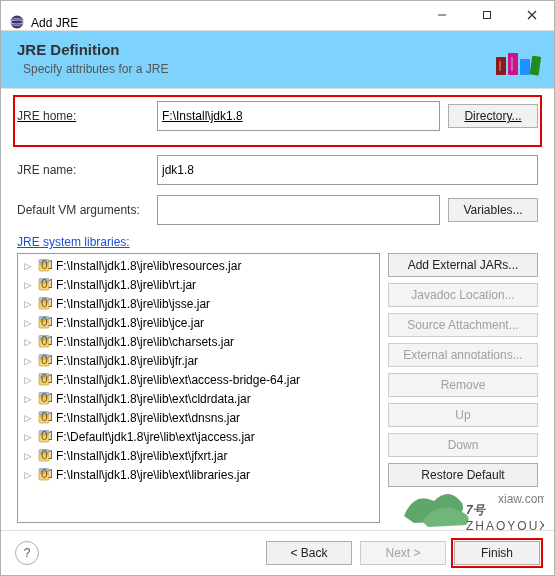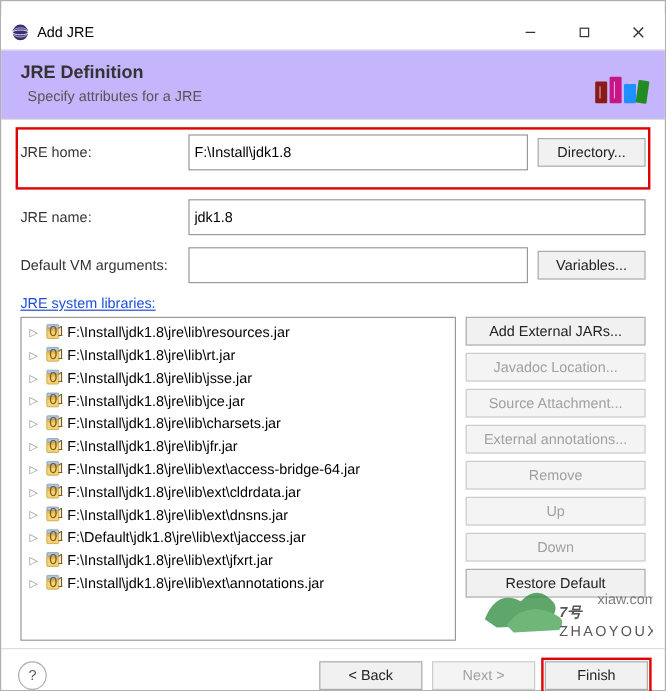--- a/index.html
+++ b/index.html
@@ -1,34 +1,34 @@
 <!DOCTYPE html>
 <html><head>
 <meta charset="utf-8">
 <style>
 *{box-sizing:border-box;margin:0;padding:0;font-family:"Segoe UI",Tahoma,sans-serif;font-size:12px;}
 body{background:#f0f0f0;}
 .window{width:555px;height:576px;background:#fff;border:1px solid #b0b0b0;display:flex;flex-direction:column;position:relative;}
-.titlebar{height:30px;background:#fff;display:flex;align-items:center;padding-left:8px;border-bottom:1px solid #e0e0e0;margin-top:11px;}
+.titlebar{height:30px;background:#fff;display:flex;align-items:flex-end;padding-left:8px;border-bottom:1px solid #e0e0e0;}
 .titlebar .icon{width:16px;height:16px;margin-right:6px;display:inline-block;}
 .titlebar .title{flex:1;}
 .winbtns{display:flex;}
 .winbtn{width:45px;height:30px;display:flex;align-items:center;justify-content:center;color:#333;}
-.header{background:#c4b5fd;padding:10px 16px 12px 16px;border-bottom:1px solid #ddd;display:flex;align-items:flex-start;position:relative;}
+.header{background:#7dd3fc;padding:10px 16px 12px 16px;border-bottom:1px solid #ddd;display:flex;align-items:flex-start;position:relative;}
 .header h2{font-size:15px;font-weight:600;color:#333;margin-bottom:4px;}
 .header .sub{font-size:12px;color:#555;margin-left:6px;text-align:center;}
 .header-icon{position:absolute;right:12px;top:6px;width:48px;height:42px;}
 .form{padding:10px 16px 6px 16px;}
 .row{display:flex;align-items:center;margin-bottom:10px;}
 .row label{width:140px;color:#333;}
 .row input{flex:1;height:22px;border:1px solid #999;padding:14px 4px;background:#fff;}
 .btn{height:24px;padding:0 10px;background:#f1f1f1;border:1px solid #adadad;color:#222;cursor:pointer;min-width:84px;}
 .btn:disabled{color:#a0a0a0;background:#f4f4f4;border-color:#ccc;cursor:default;}
 .row .btn{margin-left:8px;width:90px;}
-.hlrow{border:2px solid #e00000;padding:4px 2px;margin:-4px -4px 8px -4px;}
+.hlrow{border:2px solid #e00000;padding:4px 2px;margin:-4px -4px 8px -4px;text-decoration:underline;}
 .libs-label{margin:4px 0 4px 0;color:#1d4ed8;text-decoration:underline;}
 .libs-area{display:flex;gap:8px;}
 .tree{flex:1;height:270px;border:1px solid #999;background:#fff;overflow:auto;padding:2px 0;}
 .tree-item{display:flex;align-items:center;height:19px;padding-left:4px;white-space:nowrap;}
 .tree-item .arrow{width:12px;color:#888;font-size:9px;display:inline-block;text-align:center;}
 .tree-item .jar{width:16px;height:16px;margin:0 4px 0 2px;display:inline-block;}
 .sidebtns{display:flex;flex-direction:column;gap:6px;width:150px;}
 .sidebtns .btn{width:100%;min-width:0;}
 .footer{margin-top:auto;border-top:1px solid #ddd;padding:10px 14px;display:flex;align-items:center;gap:8px;}
 .footer .help{width:24px;height:24px;border:1px solid #adadad;border-radius:50%;display:flex;align-items:center;justify-content:center;color:#555;margin-right:auto;}
@@ -219,21 +219,21 @@
             <span>F:\Install\jdk1.8\jre\lib\ext\jfxrt.jar</span>
           </div>
           <div class="tree-item">
             <span class="arrow">▷</span>
             <span class="jar"><svg viewBox="0 0 16 16">
                 <rect x="3" y="4" width="10" height="9" rx="1" fill="#f4d27a" stroke="#c9a23a" stroke-width="0.7"></rect>
                 <rect x="3" y="4" width="10" height="3" fill="#e6b84f"></rect>
                 <rect x="3" y="1.5" width="10" height="3" rx="1" fill="#b0c4de" stroke="#7a94b8" stroke-width="0.6"></rect>
                 <text x="5" y="11" font-size="5" fill="#7a5a10">010</text>
               </svg></span>
-            <span>F:\Install\jdk1.8\jre\lib\ext\annotations.jar</span>
+            <span>F:\Install\jdk1.8\jre\lib\ext\libraries.jar</span>
           </div>
         </div>
       <div class="sidebtns">
         <button class="btn">Add External JARs...</button>
         <button class="btn" disabled="">Javadoc Location...</button>
         <button class="btn" disabled="">Source Attachment...</button>
         <button class="btn" disabled="">External annotations...</button>
         <button class="btn" disabled="">Remove</button>
         <button class="btn" disabled="">Up</button>
         <button class="btn" disabled="">Down</button>

